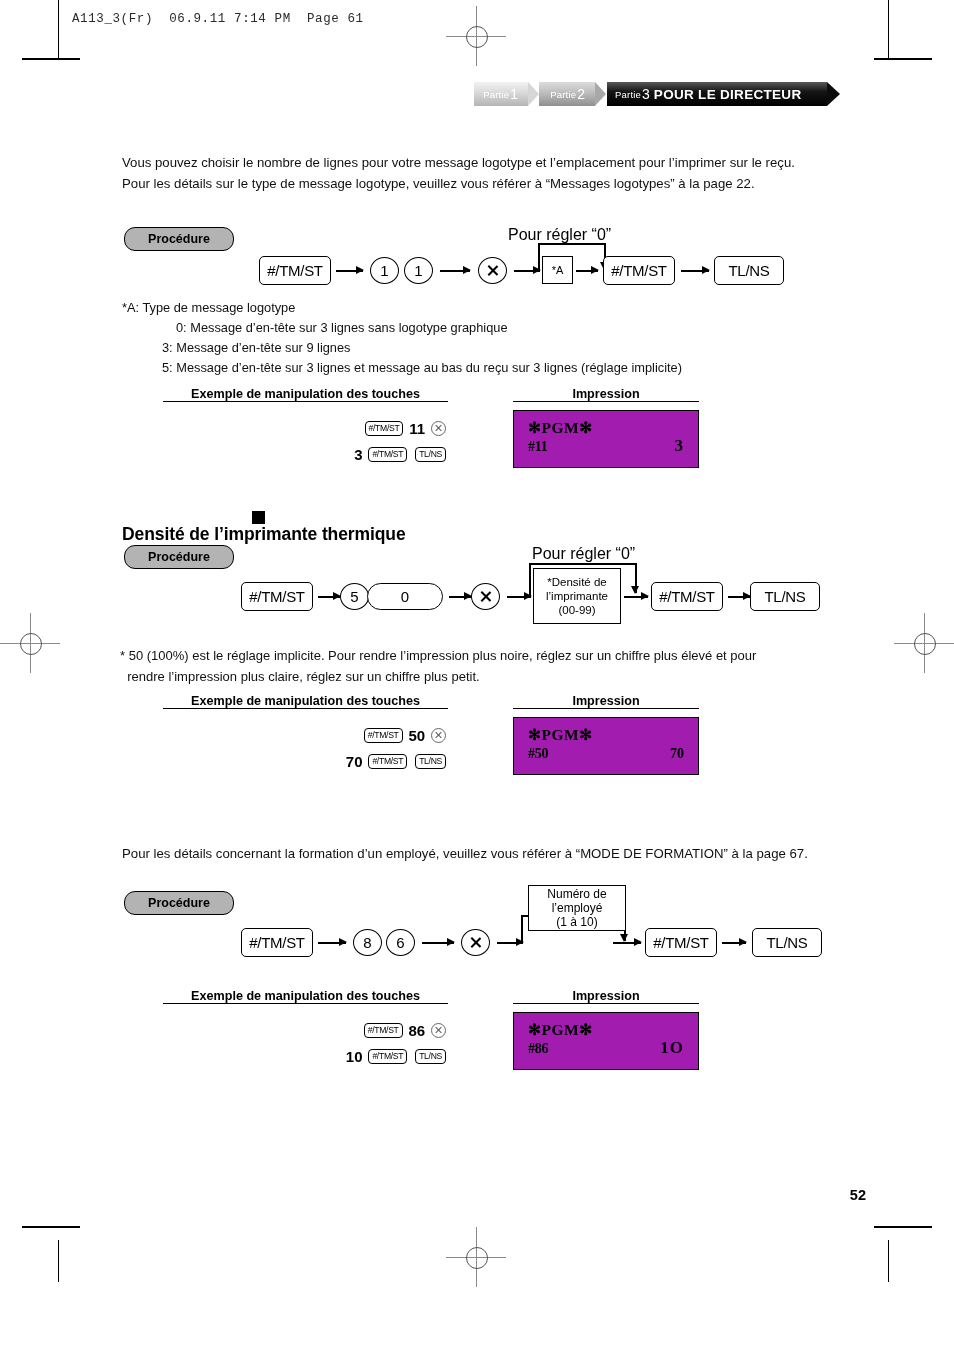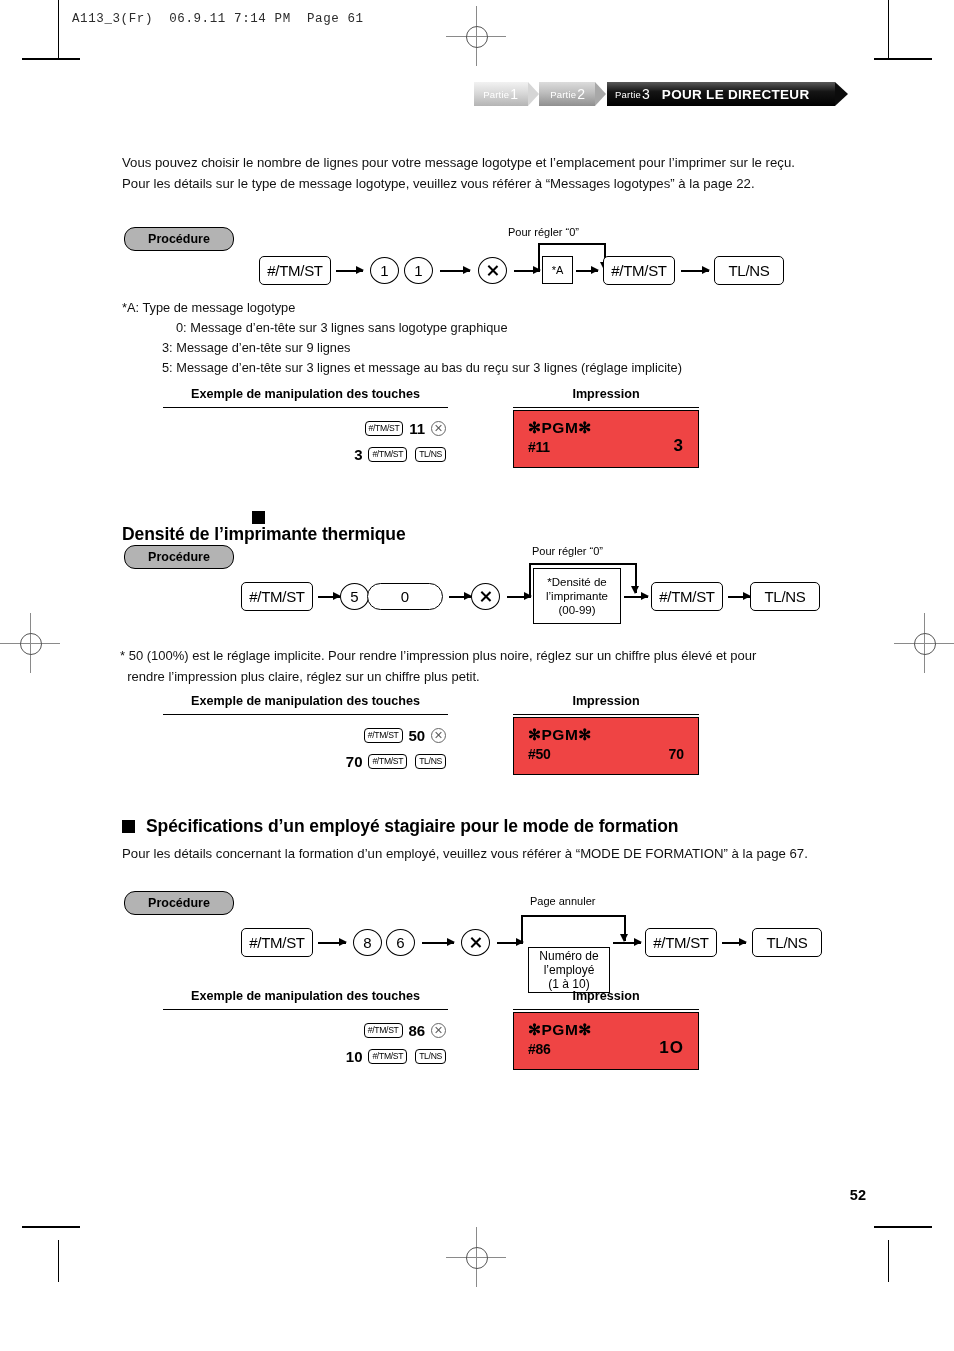--- a/index.html
+++ b/index.html
@@ -32,21 +32,21 @@
     color:#ffffff;font-weight:bold;box-sizing:border-box;
   }
   .tab .lab{font-size:9.5px;font-weight:normal;letter-spacing:.2px;padding-right:1px;}
   .tab .num{font-size:14px;font-weight:normal;line-height:1;}
   .tab1{width:54px;background:linear-gradient(180deg,#f2f2f2 0%,#d9d9d9 45%,#b4b4b4 100%);
         color:#ffffff;padding:0 10px 0 8px;}
   .tab2{width:56px;background:linear-gradient(180deg,#dcdcdc 0%,#bdbdbd 45%,#8f8f8f 100%);
         color:#ffffff;padding:0 10px 0 6px;}
   .tab3{background:linear-gradient(180deg,#5a5a5a 0%,#151515 40%,#000000 100%);
         color:#ffffff;padding:0 26px 0 8px;display:flex;align-items:center;}
-  .tab3 .title{font-size:13.5px;font-weight:bold;letter-spacing:.3px;margin-left:12px;}
+  .tab3 .title{font-size:13.5px;font-weight:bold;letter-spacing:.3px;margin-left:4px;}
   .tab1:after,.tab2:after{
     content:"";position:absolute;right:-11px;top:0;width:0;height:0;
     border-top:12px solid transparent;border-bottom:12px solid transparent;
     border-left:11px solid #bdbdbd;z-index:2;
   }
   .tab1:after{border-left-color:#d6d6d6;}
   .tab2:after{border-left-color:#a8a8a8;}
   .tab3:after{
     content:"";position:absolute;right:-13px;top:0;width:0;height:0;
     border-top:12px solid transparent;border-bottom:12px solid transparent;
@@ -97,52 +97,52 @@
     border-left:8px solid #000;
   }
   .vline{position:absolute;width:1.6px;background:#000;}
   .hline{position:absolute;height:1.6px;background:#000;}
   .dnarrow{position:absolute;width:1.6px;background:#000;}
   .dnarrow:after{
     content:"";position:absolute;left:50%;bottom:-1px;margin-left:-4.5px;
     width:0;height:0;border-left:4.5px solid transparent;border-right:4.5px solid transparent;
     border-top:8px solid #000;
   }
-  .caplabel{position:absolute;font-size:11px;white-space:nowrap;}
+  .caplabel{position:absolute;font-size:16px;white-space:nowrap;}
 
   
   .xg{position:relative;width:13px;height:13px;display:block;}
   .xg i{position:absolute;left:50%;top:0;width:1.5px;height:13px;background:#000;margin-left:-.75px;}
   .xg i:first-child{transform:rotate(45deg);}
   .xg i:last-child{transform:rotate(-45deg);}
 
   
   .colhead{
     position:absolute;font-size:12.6px;font-weight:bold;text-align:center;
-    border-bottom:1.5px solid #000;padding-bottom:6px;
+    border-bottom:1.5px solid #000;padding-bottom:0;
   }
   .keyseq{position:absolute;text-align:right;font-size:14px;line-height:25px;white-space:nowrap;}
   .keyseq .mini{
     display:inline-flex;align-items:center;justify-content:center;
     border:1.2px solid #000;border-radius:4px;background:#fff;
     font-size:8.6px;letter-spacing:-.3px;height:15px;padding:0 3px;vertical-align:middle;
     margin:0 2px;box-sizing:border-box;
   }
   .keyseq .minicirc{
     display:inline-flex;align-items:center;justify-content:center;
     border:1.2px solid #666;border-radius:50%;background:#fff;width:15px;height:15px;
     vertical-align:middle;margin:0 2px;box-sizing:border-box;
   }
   .keyseq .minicirc .xg{width:8px;height:8px;}
   .keyseq .minicirc .xg i{height:8px;width:1.1px;background:#555;}
   .keyseq .num{font-size:15px;font-weight:bold;vertical-align:middle;}
 
   .receipt{
-    position:absolute;border:1.6px solid #000;background:#ef4444;box-sizing:border-box;
-    font-family:Liberation Sans, sans-serif;
+    position:absolute;border:1.6px solid #000;background:#a21caf;box-sizing:border-box;
+    font-family:Liberation Serif, serif;
   }
   .receipt .r1{position:absolute;left:14px;top:8px;font-size:15.5px;font-weight:bold;letter-spacing:.5px;}
   .receipt .r2l{position:absolute;left:14px;top:28px;font-size:14px;font-weight:bold;letter-spacing:-.3px;}
   .receipt .r2r{position:absolute;right:14px;top:25px;font-size:17px;font-weight:bold;letter-spacing:1px;}
 
   .pagenum{position:absolute;right:88px;bottom:148px;font-size:14.5px;font-weight:bold;}
 </style>
 </head>
 <body>
 
@@ -352,24 +352,20 @@
       <span class="mini">TL/NS</span>
     </div>
   </div>
 
   <div class="receipt" style="left:513px;top:717px;width:186px;height:58px;">
     <div class="r1">✻PGM✻</div>
     <div class="r2l">#50</div>
     <div class="r2r" style="font-size:14px;letter-spacing:0;top:28px;">70</div>
   </div>
 
-  <div class="sec-h" style="left:122px;top:816px;">
-    <span class="sq"></span>
-    <span class="t">Spécifications d’un employé stagiaire pour le mode de formation</span>
-  </div>
 
   <div class="para" style="left:122px;top:843px;width:712px;">Pour les détails concernant la formation d’un employé, veuillez vous référer à “MODE DE FORMATION” à la page 67.</div>
 
   <div class="procbadge" style="left:124px;top:891px;">Procédure</div>
 
   <div class="flow" style="left:0;top:0;width:954px;height:0;">
     <div class="caplabel" style="left:530px;top:895px;">Page annuler</div>
 
     <div class="key" style="left:241px;top:928px;width:72px;height:29px;">
       <span>#/TM/ST</span>
@@ -389,21 +385,21 @@
           <i></i>
           <i></i>
         </span>
     </div>
     <div class="arrow" style="left:497px;top:942px;width:26px;"></div>
 
     <div class="hline" style="left:521px;top:915px;width:105px;"></div>
     <div class="vline" style="left:521px;top:915px;height:27px;"></div>
     <div class="dnarrow" style="left:624px;top:915px;height:26px;"></div>
 
-    <div class="boxin" style="left:528px;top:947px;width:82px;height:46px;font-size:12px;">
+    <div class="boxin" style="left:528px;top:885px;width:98px;height:46px;font-size:12px;">
       <span>Numéro de</span>
       <span>l’employé</span>
       <span>(1 à 10)</span>
     </div>
     <div class="arrow" style="left:613px;top:942px;width:28px;"></div>
 
     <div class="key" style="left:645px;top:928px;width:72px;height:29px;">
       <span>#/TM/ST</span>
     </div>
     <div class="arrow" style="left:722px;top:942px;width:24px;"></div>

